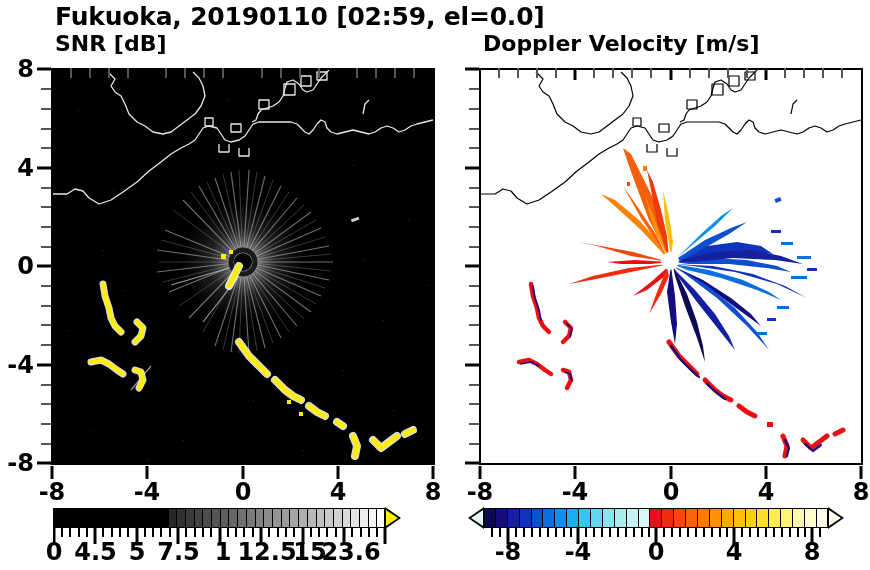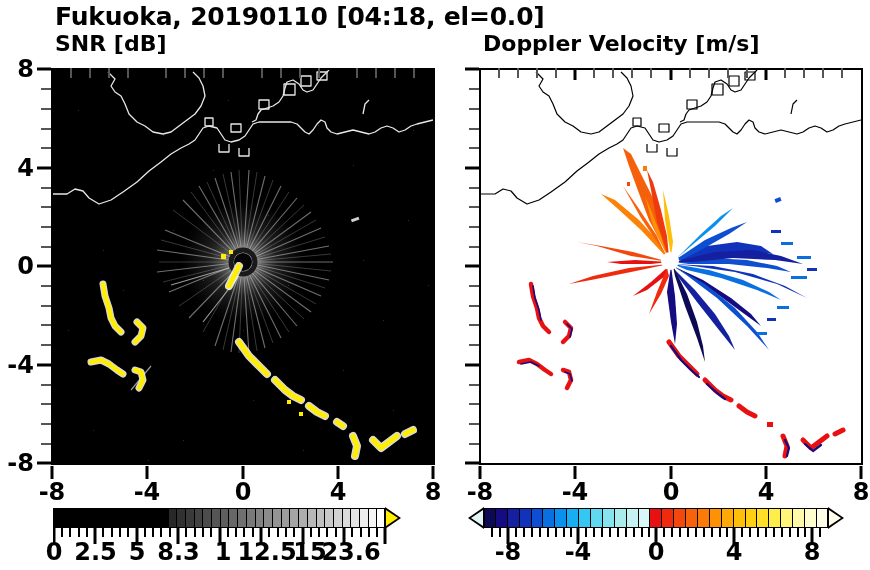--- a/index.html
+++ b/index.html
@@ -29,21 +29,21 @@
   .cbcell{flex:1 1 auto;height:20px;border-right:1px solid #000;box-sizing:border-box;}
   .cbcell:last-child{border-right:none;}
   .cbframe{position:absolute;top:0;height:20px;border:1.5px solid #000;box-sizing:border-box;pointer-events:none;}
   .arrowR,.arrowL{position:absolute;top:-1px;width:0;height:0;}
 </style>
 </head>
 <body>
 
 <div id="root">
 
-  <div class="ttl" id="main-title">Fukuoka, 20190110 [04:18, el=0.0]</div>
+  <div class="ttl" id="main-title">Fukuoka, 20190110 [02:59, el=0.0]</div>
   <div class="ttl" id="snr-title">SNR [dB]</div>
   <div class="ttl" id="dop-title">Doppler Velocity [m/s]</div>
 
   <div class="panel" id="snr-panel">
     <svg class="ovl" width="380" height="393" viewBox="0 0 380 393">
       <defs>
         <radialGradient id="gspk" cx="50%" cy="50%" r="50%">
           <stop offset="0%" stop-color="#ffffff" stop-opacity="0.95"></stop>
           <stop offset="35%" stop-color="#d8d8d8" stop-opacity="0.55"></stop>
           <stop offset="100%" stop-color="#888888" stop-opacity="0"></stop>
@@ -569,23 +569,23 @@
           <line x1="283" y1="0" x2="283" y2="9"></line>
         <line x1="299" y1="0" x2="299" y2="9"></line>
           <line x1="308" y1="0" x2="308" y2="9"></line>
         <line x1="316" y1="0" x2="316" y2="9"></line>
           <line x1="324" y1="0" x2="324" y2="9"></line>
       </g>
     </svg>
   </div>
 
   <div class="cb-lbl" style="left:34px;top:538px;width:40px;">0</div>
-  <div class="cb-lbl" style="left:68px;top:538px;width:55px;">2.5</div>
+  <div class="cb-lbl" style="left:68px;top:538px;width:55px;">4.5</div>
   <div class="cb-lbl" style="left:117px;top:538px;width:40px;">5</div>
-  <div class="cb-lbl" style="left:151px;top:538px;width:55px;">8.3</div>
+  <div class="cb-lbl" style="left:151px;top:538px;width:55px;">7.5</div>
   <div class="cb-lbl" style="left:199px;top:538px;width:48px;">1</div>
   <div class="cb-lbl" style="left:236px;top:538px;width:62px;">12.5</div>
   <div class="cb-lbl" style="left:286px;top:538px;width:48px;">15</div>
   <div class="cb-lbl" style="left:320px;top:538px;width:62px;">23.6</div>
 
   <div class="cbwrap" id="cb-dop">
     <div class="arrowL" style="left:0px;border-top:11px solid transparent;border-bottom:11px solid transparent;border-right:16px solid #000;"></div>
     <div class="arrowL" style="left:3px;top:2px;border-top:8px solid transparent;border-bottom:8px solid transparent;border-right:12px solid #e2f6f6;"></div>
     <div class="cbbar" id="cb-dop-bar" style="left:16px;width:344px;">
         <div class="cbcell" style="background: rgb(13, 10, 85);"></div>

